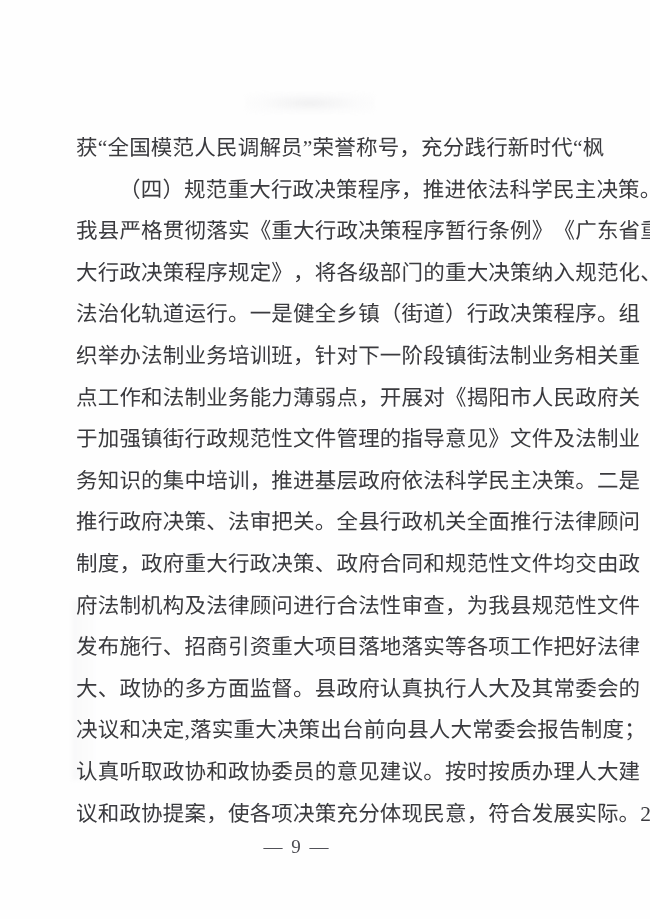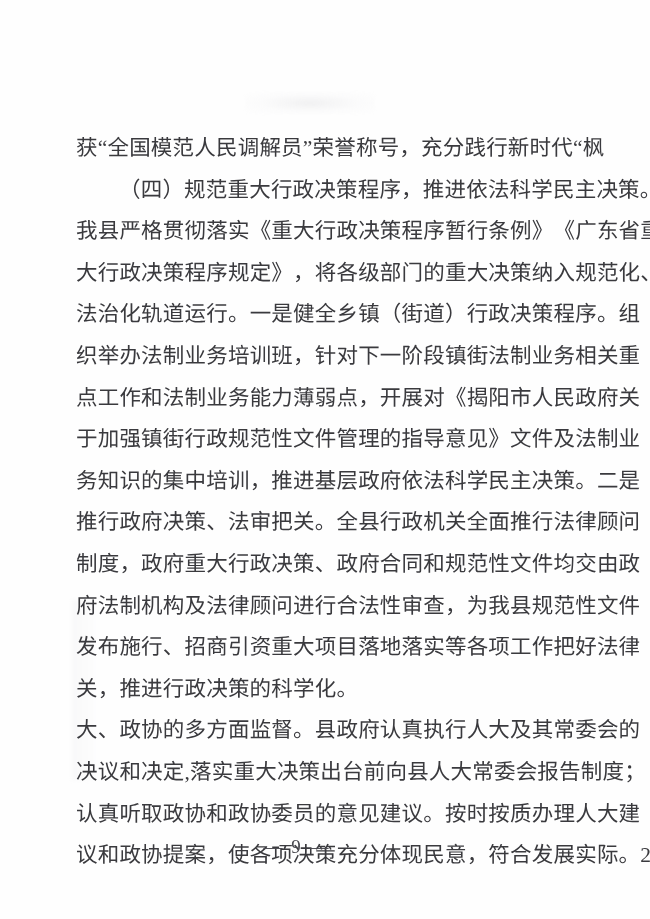--- a/index.html
+++ b/index.html
@@ -432,21 +432,20 @@
         <span>等</span>
         <span>各</span>
         <span>项</span>
         <span>工</span>
         <span>作</span>
         <span>把</span>
         <span>好</span>
         <span>法</span>
         <span>律</span>
       </div>
-    <div class="line">关，推进行政决策的科学化。</div>
     <div class="line justify">
         <span>大</span>
         <span>、</span>
         <span>政</span>
         <span>协</span>
         <span>的</span>
         <span>多</span>
         <span>方</span>
         <span>面</span>
         <span>监</span>

